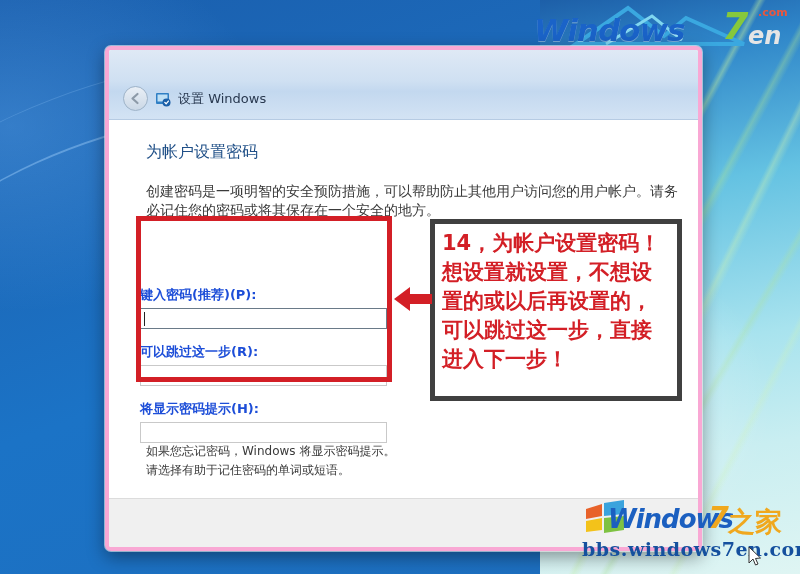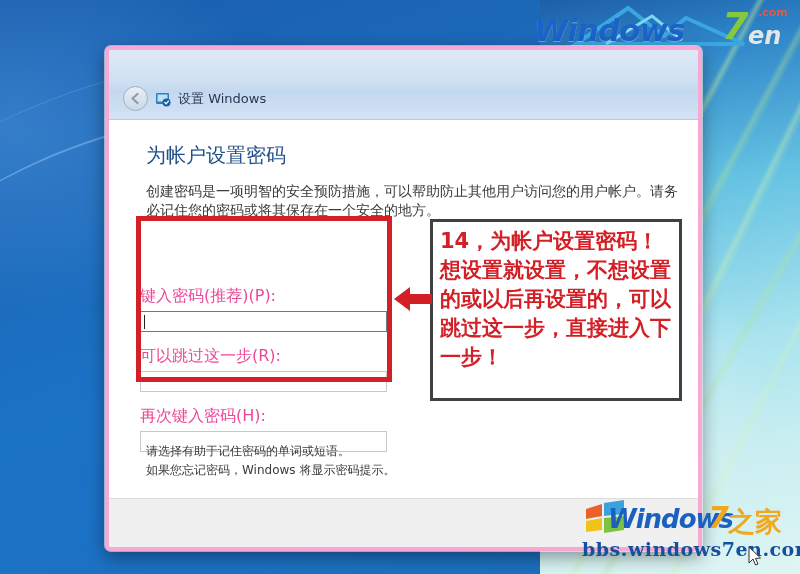--- a/index.html
+++ b/index.html
@@ -160,37 +160,38 @@
   }
 
   .content {
     position: relative;
     height: 378px;
     background: #ffffff;
     padding: 0;
   }
   .heading {
     position: absolute; left: 37px; top: 22px;
-    font-size: 20px; color: #1f4f87;
+    font-size: 16px; color: #1f4f87;
     font-family: "DejaVu Sans", "Liberation Sans", sans-serif;
   }
   .para {
     position: absolute; left: 37px; top: 62px; width: 535px;
     font-size: 14px; line-height: 19px; color: #3a3a3a;
     font-family: "DejaVu Sans", "Liberation Sans", sans-serif;
   }
   .form-area {
     position: absolute; left: 31px; top: 166px;
     width: 257px;
   }
   .fld-label {
-    font-size: 16px; color: #ec4899;
+    font-size: 13px; color: #1d4ed8;
     font-family: "DejaVu Sans", "Liberation Sans", sans-serif;
     margin-bottom: 4px;
     display: block;
+    font-weight: bold;
   }
   .fld-input {
     width: 247px; height: 21px;
     border: 1px solid #c9c9c9;
     background: #fff;
     margin-bottom: 14px;
     position: relative;
   }
   .fld-input.focused {
     border: 1px solid #6a7a88;
@@ -214,21 +215,21 @@
   .red-box-form {
     position: absolute; left: 136px; top: 216px;
     width: 256px; height: 166px;
     border: 5px solid #d31f26;
     pointer-events: none;
     z-index: 40;
   }
   .red-note {
     position: absolute; left: 430px; top: 219px;
     width: 252px; height: 182px;
-    border: 3px solid #404040;
+    border: 5px solid #404040;
     background: rgba(255,255,255,0.92);
     z-index: 40;
     padding: 5px 7px 0 7px;
   }
   .red-note-text {
     font-size: 21px; line-height: 29px; font-weight: bold;
     color: #d31f26; letter-spacing: 0px;
     font-family: "DejaVu Sans", "Liberation Sans", sans-serif;
   }
   .red-arrow {
@@ -287,27 +288,27 @@
 
       <div class="form-area">
         <label class="fld-label">键入密码(推荐)(P):</label>
         <div class="fld-input focused">
           <span class="caret"></span>
         </div>
 
         <label class="fld-label">可以跳过这一步(R):</label>
         <div class="fld-input"></div>
 
-        <label class="fld-label">再次键入密码(H):</label>
+        <label class="fld-label">将显示密码提示(H):</label>
         <div class="fld-input"></div>
       </div>
 
       <div class="hint">
+        <div>如果您忘记密码，Windows 将显示密码提示。</div>
         <div>请选择有助于记住密码的单词或短语。</div>
-        <div>如果您忘记密码，Windows 将显示密码提示。</div>
       </div>
     </div>
 
     <div class="footer"></div>
   </div>
 
   <div class="red-box-form"></div>
 
   <svg class="red-arrow" viewBox="0 0 44 44">
     <path d="M2 22 L18 10 L18 17 L40 17 L40 27 L18 27 L18 34 Z" fill="#d31f26"></path>

